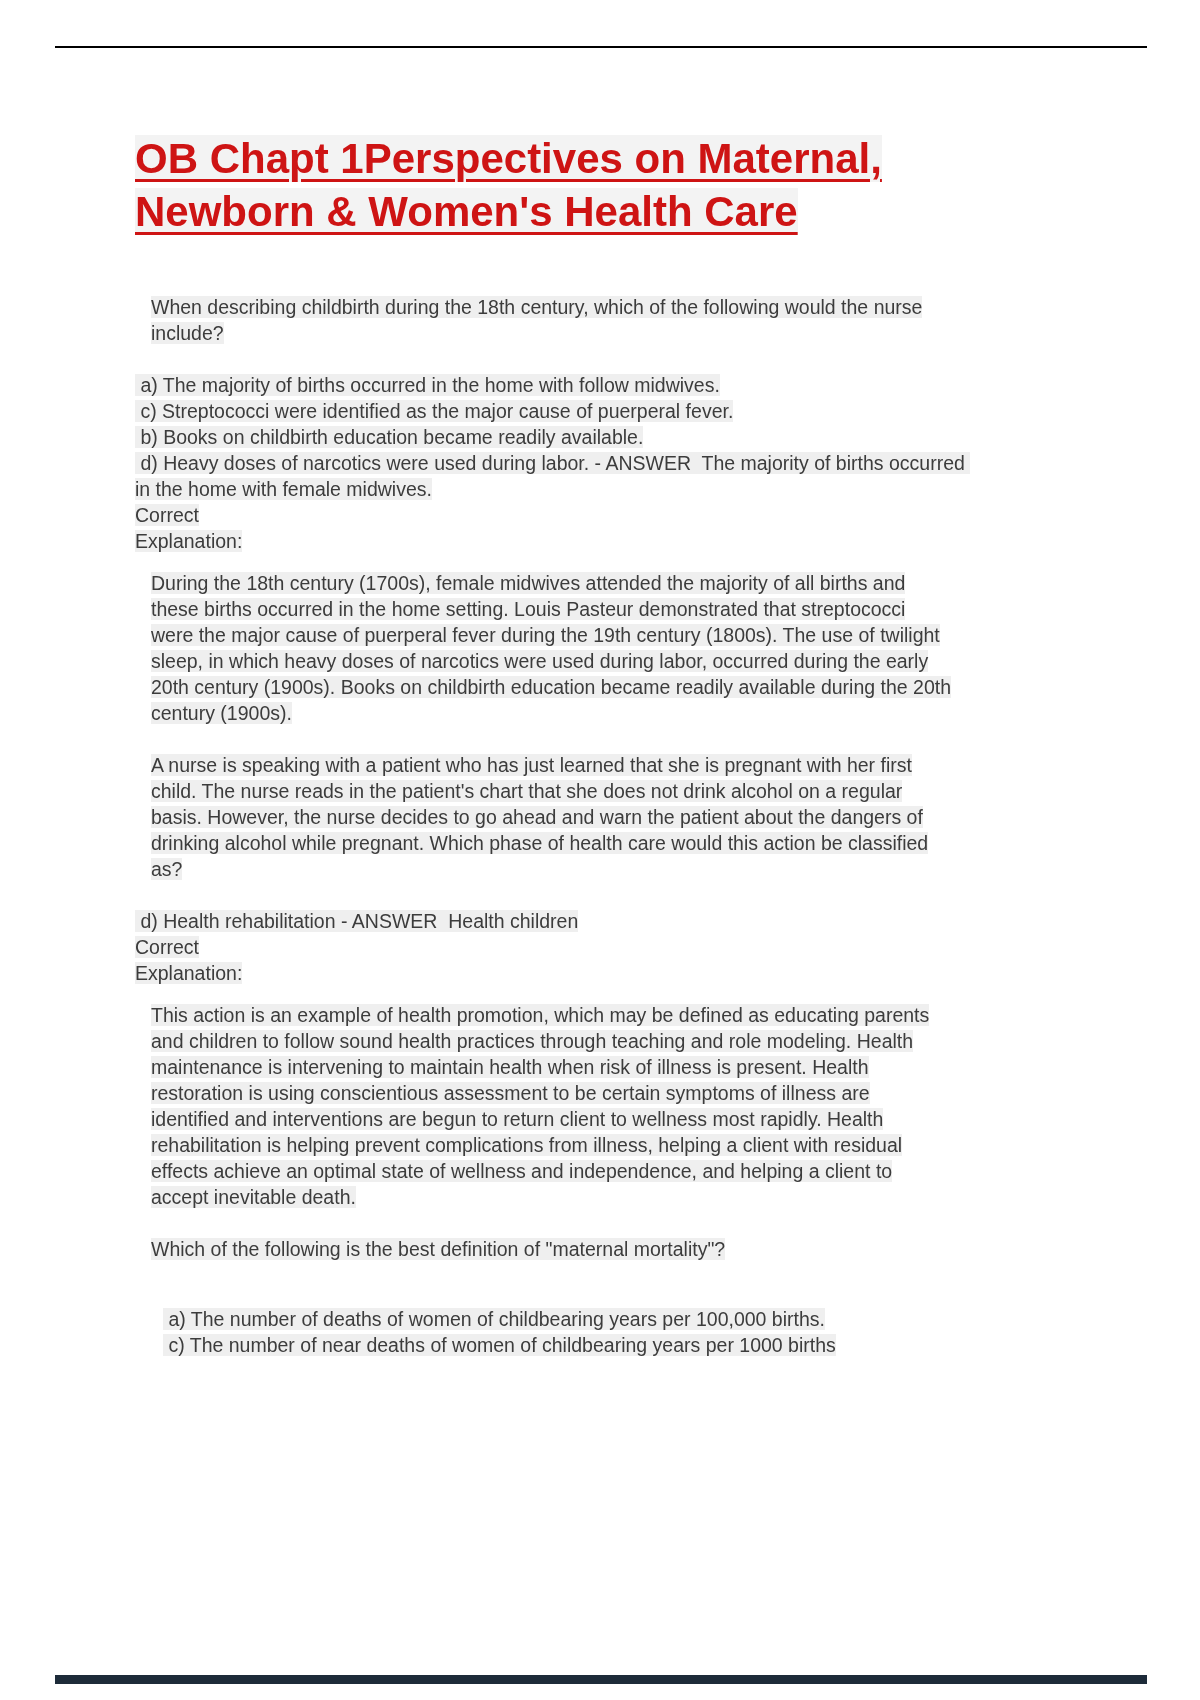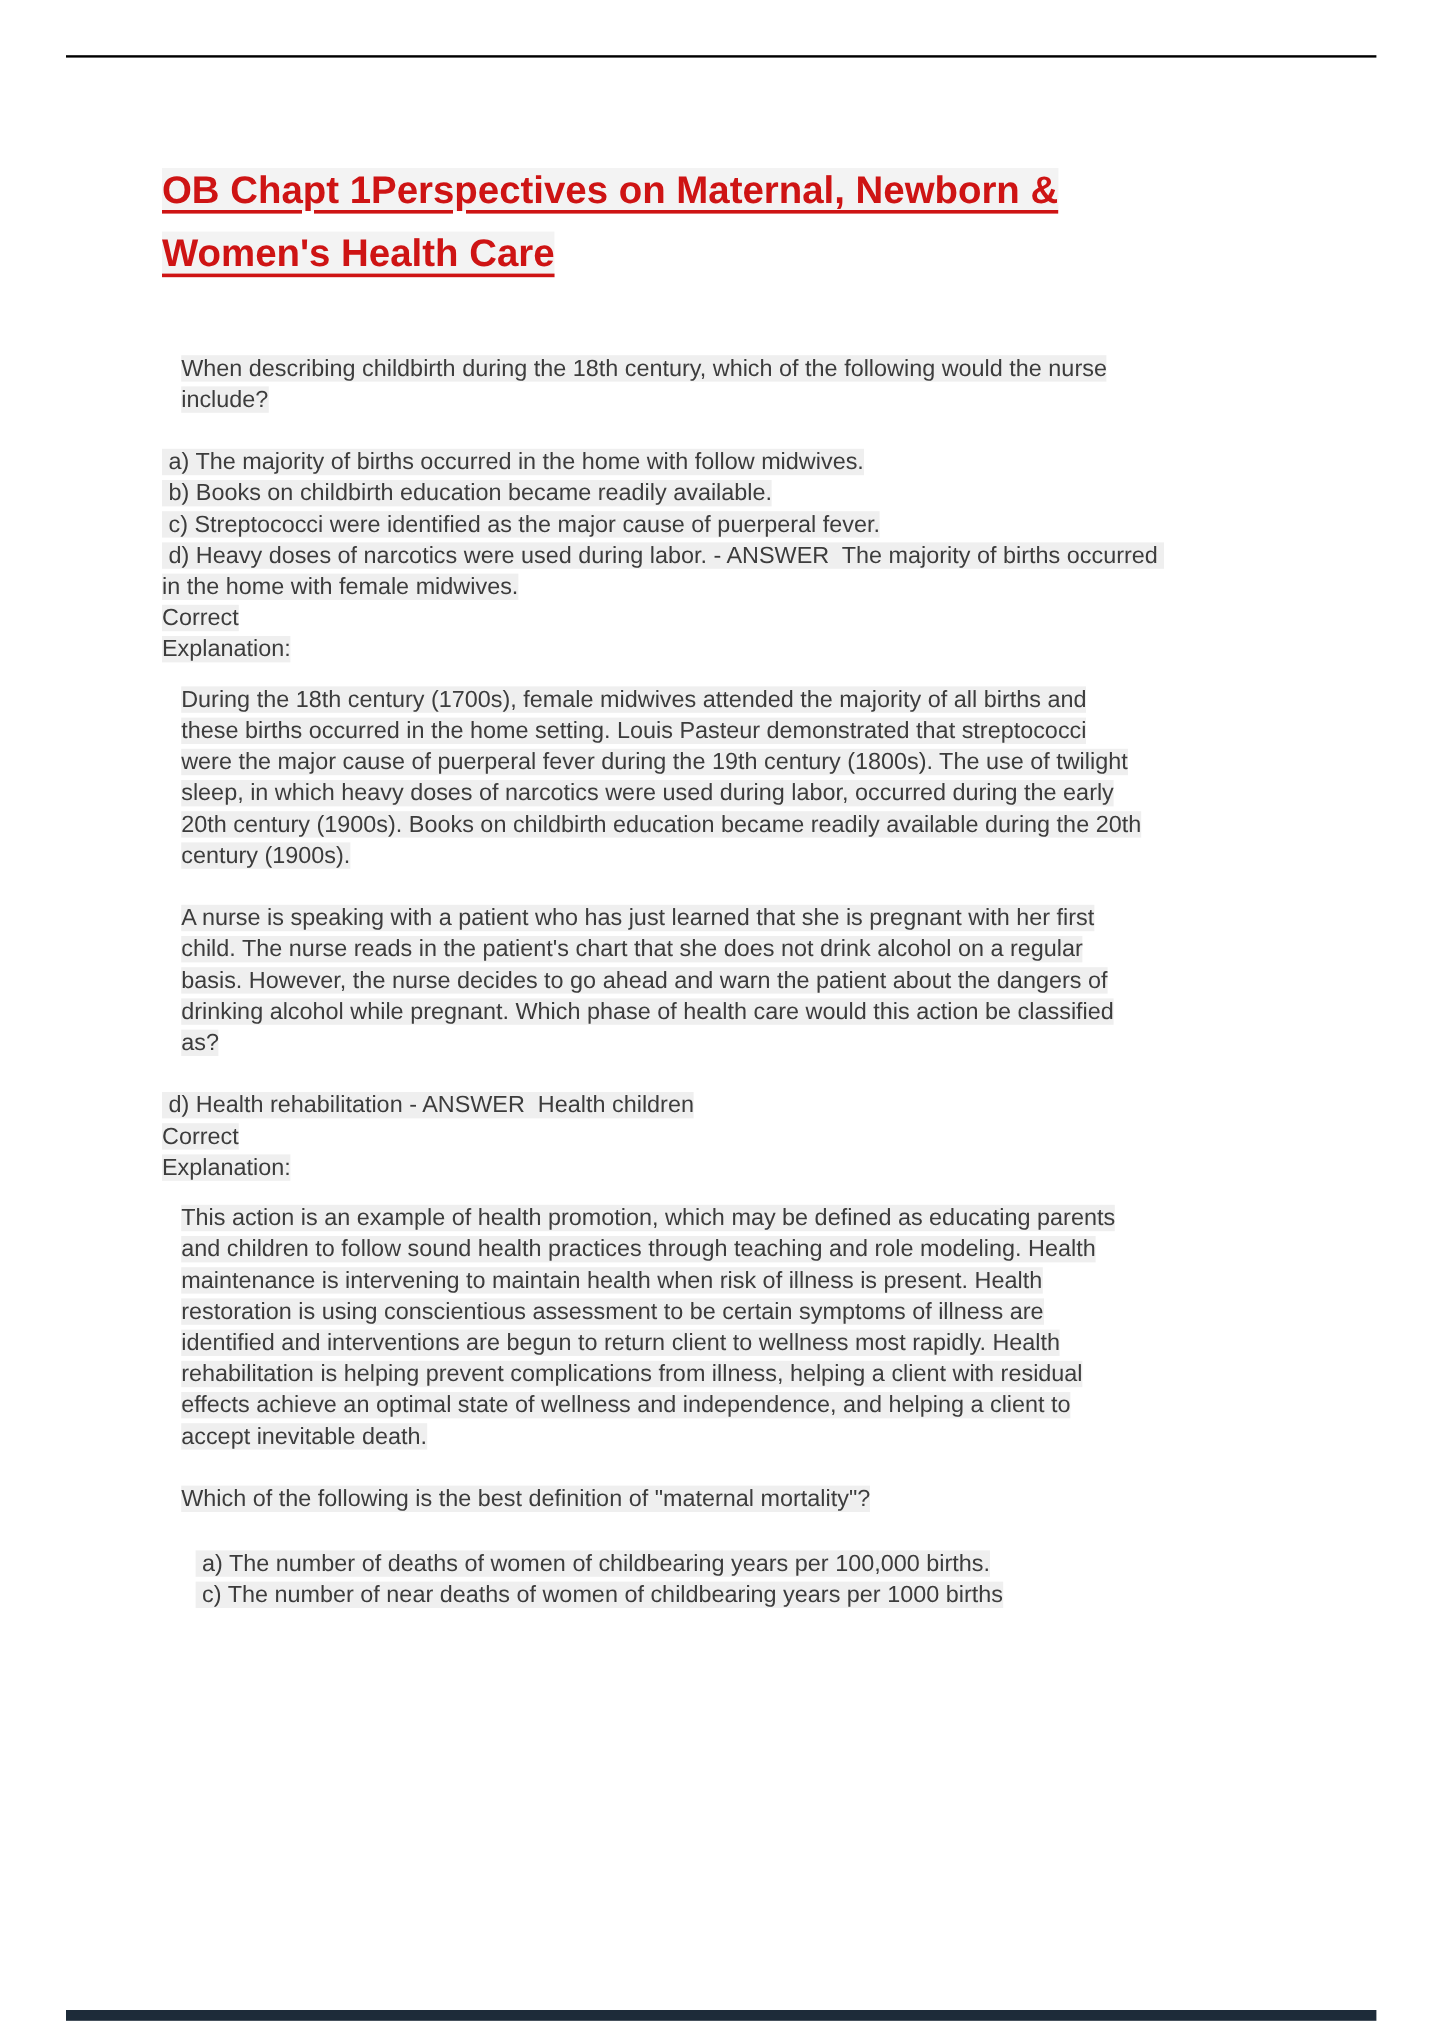--- a/index.html
+++ b/index.html
@@ -30,54 +30,54 @@
   .content {
     position: absolute;
     left: 135px;
     top: 132px;
     width: 833px;
     color: #3c3c3c;
     font-size: 19.5px;
     line-height: 26px;
   }
   .title {
-    font-size: 32px;
+    font-size: 42px;
     line-height: 53px;
     font-weight: bold;
     color: #ce1414;
     margin-bottom: 56px;
   }
   .title .hl {
     background: #f3f3f3;
     text-decoration: underline;
     text-decoration-thickness: 3px;
     text-underline-offset: 6px;
   }
   .hl { background: #efefef; }
   .para { margin: 16px; }
   .qtext { margin-bottom: 26px; }
   .opt, .meta { white-space: pre-wrap; }
   .question { margin-bottom: 26px; }
-  .gap-lg { margin-top: 28px; padding-left: 28px; }
+  .gap-lg { margin-top: 44px; padding-left: 28px; }
 </style>
 </head>
 <body>
 
 <div class="top-rule"></div>
 
 <div class="content">
 
   <h1 class="title"><span class="hl">OB Chapt 1Perspectives on Maternal, Newborn &amp; Women's Health Care</span></h1>
 
   <section class="question">
     <p class="para qtext"><span class="hl">When describing childbirth during the 18th century, which of the following would the nurse include?</span></p>
     <div class="options">
       <div class="opt"><span class="hl"> a) The majority of births occurred in the home with follow midwives.</span></div>
+      <div class="opt"><span class="hl"> c) Streptococci were identified as the major cause of puerperal fever.</span></div>
       <div class="opt"><span class="hl"> b) Books on childbirth education became readily available.</span></div>
-      <div class="opt"><span class="hl"> c) Streptococci were identified as the major cause of puerperal fever.</span></div>
       <div class="opt"><span class="hl"> d) Heavy doses of narcotics were used during labor. - ANSWER  The majority of births occurred in the home with female midwives.</span></div>
     </div>
     <div class="meta"><span class="hl">Correct</span></div>
     <div class="meta"><span class="hl">Explanation:</span></div>
     <p class="para"><span class="hl">During the 18th century (1700s), female midwives attended the majority of all births and these births occurred in the home setting. Louis Pasteur demonstrated that streptococci were the major cause of puerperal fever during the 19th century (1800s). The use of twilight sleep, in which heavy doses of narcotics were used during labor, occurred during the early 20th century (1900s). Books on childbirth education became readily available during the 20th century (1900s).</span></p>
   </section>
 
   <section class="question">
     <p class="para qtext"><span class="hl">A nurse is speaking with a patient who has just learned that she is pregnant with her first child. The nurse reads in the patient's chart that she does not drink alcohol on a regular basis. However, the nurse decides to go ahead and warn the patient about the dangers of drinking alcohol while pregnant. Which phase of health care would this action be classified as?</span></p>
     <div class="options">

